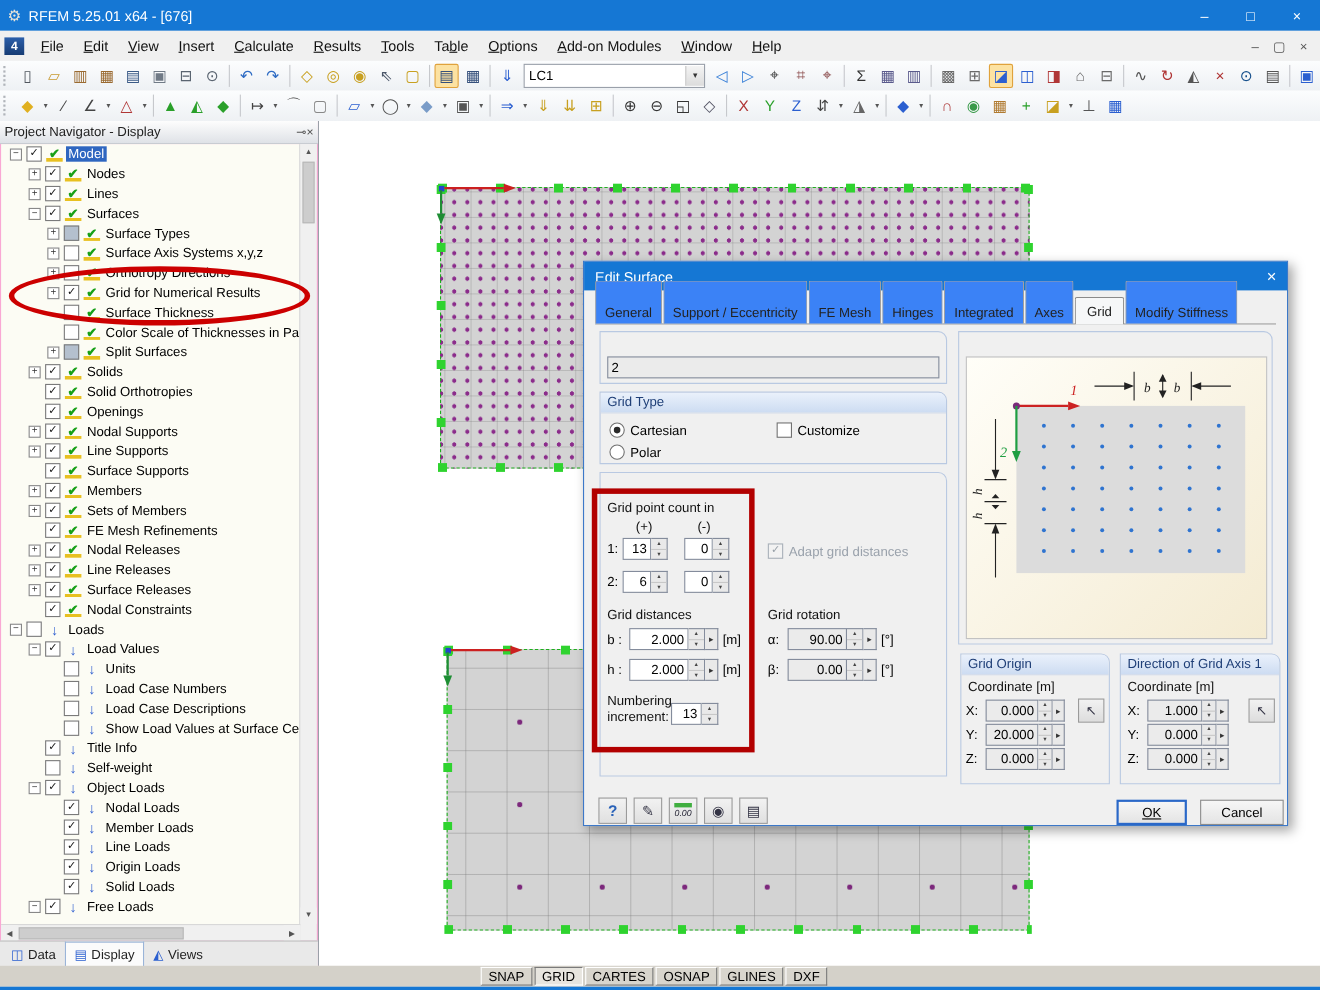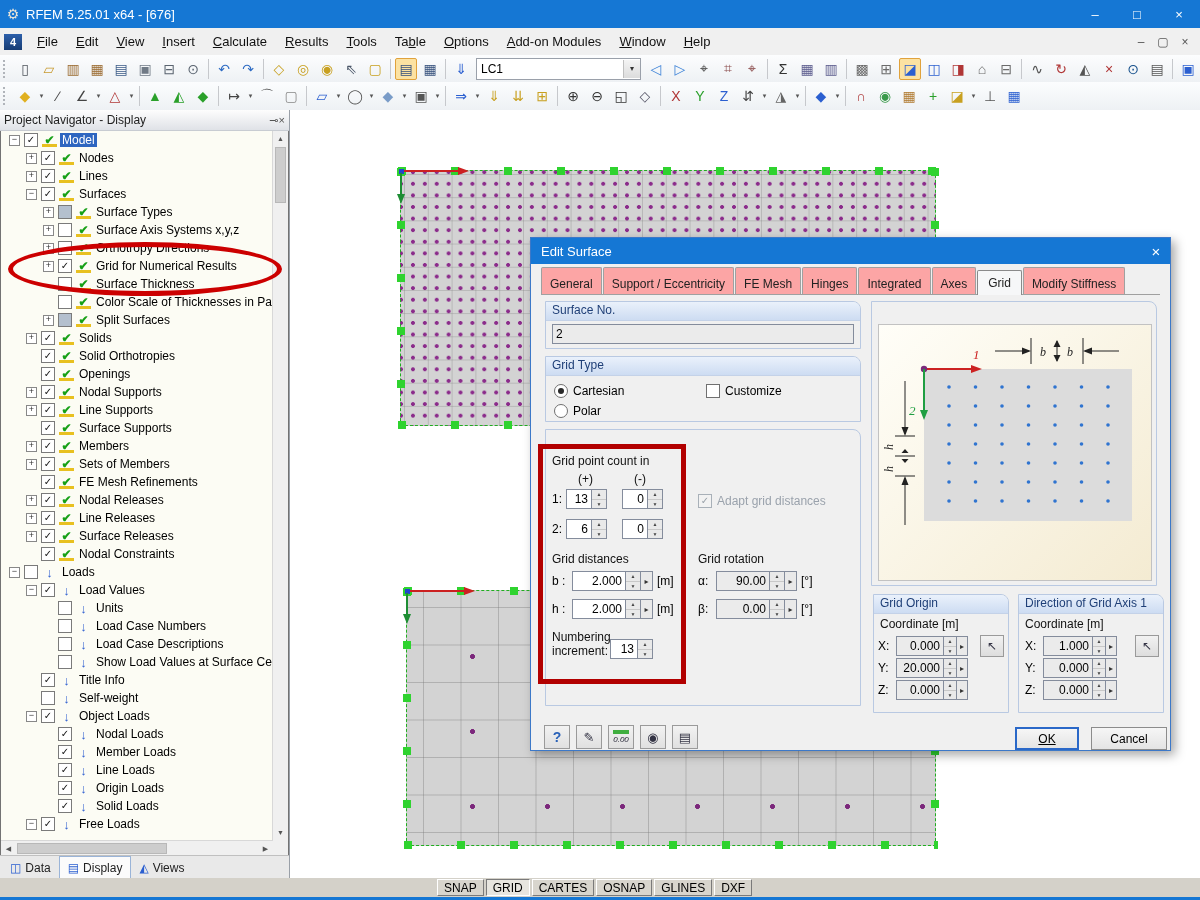--- a/index.html
+++ b/index.html
@@ -34,21 +34,21 @@
   .tb-btn.hl{background:#fce2a2;border:1px solid #e0a23c;width:20px;height:20px;}
   .tb-sep{width:1px;height:20px;background:#c6c8cc;margin:0 3px;}
   .tb-handle{width:5px;height:18px;margin:0 3px;border-left:2px dotted #b0b4ba;}
   .tb-dd{width:9px;font-size:7px;color:#555;text-align:center;}
   .lc-combo{display:flex;align-items:center;width:262px;height:20px;border:1px solid #9aa0aa;
     background:#fff;margin:0 3px;}
   .lc-val{flex:1;font-size:12px;padding-left:4px;}
   .lc-dd{width:16px;height:18px;background:linear-gradient(#f4f4f4,#dcdcdc);border-left:1px solid #c0c0c0;
     font-size:8px;display:flex;align-items:center;justify-content:center;color:#333;}
   
-  #navigator{position:absolute;left:0;top:110px;width:290px;height:768px;background:#737373;
+  #navigator{position:absolute;left:0;top:110px;width:290px;height:768px;background:#f9a8d4;
     border-right:1px solid #9aa0a8;box-sizing:border-box;}
   #nav-head{position:absolute;left:0;top:0;right:0;height:21px;background:linear-gradient(#fdfdfd,#dfe2e7);
     border-bottom:1px solid #c8ccd2;font-size:12px;color:#222;display:flex;align-items:center;padding:0 4px;box-sizing:border-box;}
   #nav-head .t{flex:1;}
   .nh-ico{width:16px;text-align:center;color:#555;font-size:11px;}
   #tree{position:absolute;left:1px;top:21px;width:272px;height:709px;background:#fcfcf4;overflow:hidden;}
   .tree-row{height:18px;display:flex;align-items:center;font-size:12px;white-space:nowrap;}
   .ex{width:9px;height:9px;border:1px solid #888;background:#fff;font-size:9px;line-height:7px;
     text-align:center;color:#333;margin-right:4px;flex:0 0 auto;}
   .exsp{width:15px;flex:0 0 auto;}
@@ -95,21 +95,21 @@
   .axis-svg{position:absolute;left:-5px;top:-7px;z-index:3;}
   
   #dialog{position:absolute;left:530px;top:237px;width:641px;height:514px;background:#f0f0f0;
     border:1px solid #3c78c8;box-shadow:4px 4px 10px rgba(0,0,0,.35);z-index:30;box-sizing:border-box;}
   .dlg-title{position:absolute;left:0;top:0;right:0;height:26px;background:#1577d4;color:#fff;
     font-size:13px;display:flex;align-items:center;padding-left:10px;}
   .dlg-x{position:absolute;right:4px;top:3px;width:20px;height:20px;display:flex;align-items:center;
     justify-content:center;font-size:15px;color:#fff;}
   #dlg-tabs{position:absolute;left:10px;top:29px;right:10px;height:27px;display:flex;align-items:flex-end;
     border-bottom:1px solid #a0a0a0;}
-  .dtab{padding:9px 8px 3px;margin-right:1px;font-size:12px;background:#fca5a5;border:1px solid #a0a0a0;
+  .dtab{padding:21px 8px 3px;margin-right:1px;font-size:12px;background:#3b82f6;border:1px solid #a0a0a0;
     border-bottom:none;border-radius:2px 2px 0 0;color:#222;}
   .dtab.active{background:#f6f7f8;padding:5px 10px 5px;margin-bottom:-1px;border-color:#8a8a8a;}
   .grp{position:absolute;border:1px solid #b9c9e2;border-radius:0 8px 0 0;box-sizing:border-box;}
   .grp-h{height:17px;background:linear-gradient(#eaf1fb,#cddcf2);border-radius:0 7px 0 0;
     color:#1f3f77;font-size:12px;padding:1px 6px 0;border-bottom:1px solid #c4d2e8;}
   .dlab{position:absolute;font-size:12px;color:#111;}
   .dlab.dis{color:#9aa2ac;}
   .fld{position:absolute;display:flex;align-items:center;height:22px;font-size:12px;}
   .lb{margin-right:4px;}
   .box{display:inline-flex;justify-content:flex-end;align-items:center;background:#fff;
@@ -621,21 +621,20 @@
         <span class="dtab">Support / Eccentricity</span>
         <span class="dtab">FE Mesh</span>
         <span class="dtab">Hinges</span>
         <span class="dtab">Integrated</span>
         <span class="dtab">Axes</span>
         <span class="dtab active">Grid</span>
         <span class="dtab">Modify Stiffness</span>
       </div>
 
     <div class="grp" style="left:14px;top:63px;width:316px;height:48px;">
-      <div class="grp-h">Surface No.</div>
       <div class="fld" style="left:6px;top:21px;">
         <span class="box L g" style="width:302px;">2</span>
       </div>
     </div>
 
     <div class="grp" style="left:14px;top:118px;width:316px;height:66px;">
       <div class="grp-h">Grid Type</div>
       <div class="fld" style="left:8px;top:23px;">
         <span class="rad on"></span>
         <span>Cartesian</span>

